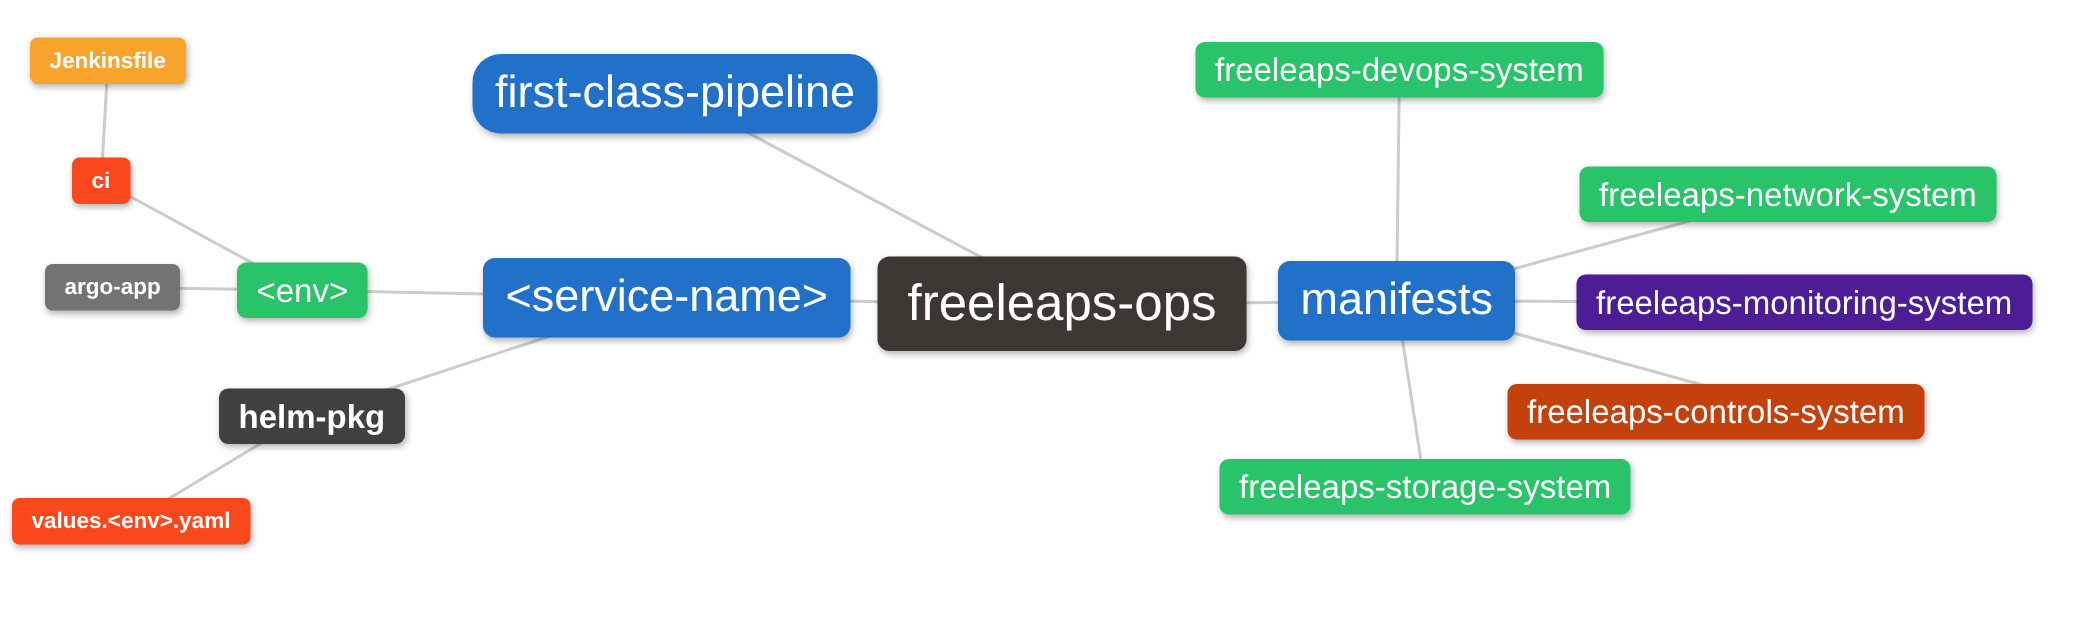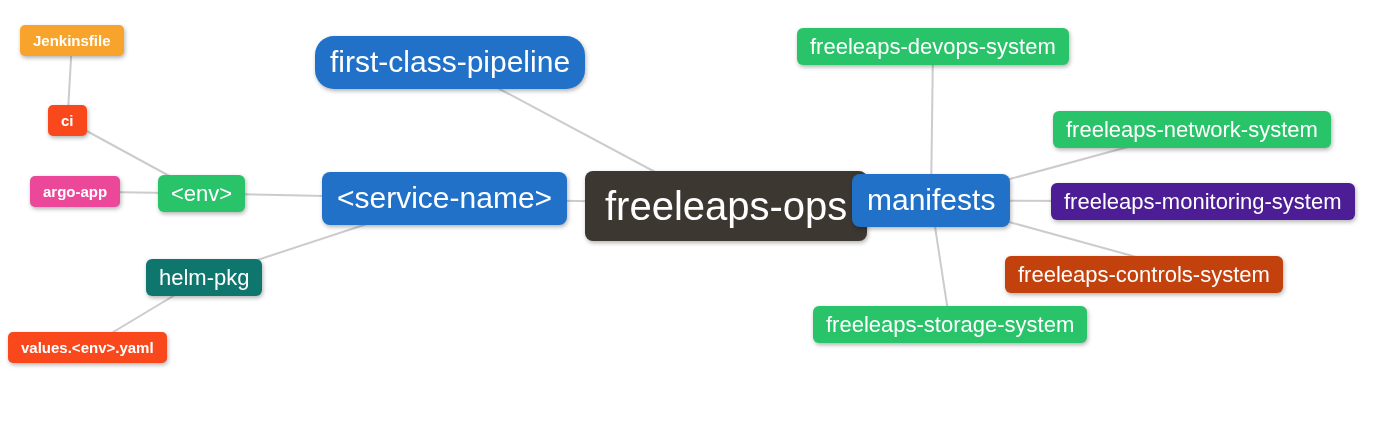--- a/index.html
+++ b/index.html
@@ -17,21 +17,21 @@
     color:#ffffff;
     white-space:nowrap;
     display:inline-flex;align-items:center;justify-content:center;
     box-shadow:1px 2px 4px rgba(0,0,0,0.3);
     cursor:pointer;
     line-height:1.15;
   }
   .sm{font-size:15px;font-weight:700;padding:7px 13px;border-radius:5px;}
   .md{font-size:22px;font-weight:400;padding:6px 13px;border-radius:6px;}
   .lg{font-size:30px;font-weight:400;padding:9px 15px;border-radius:8px;}
-  .xl{font-size:40px;font-weight:400;padding:12px 20px;border-radius:8px;}
+  .xl{font-size:34px;font-weight:400;padding:12px 20px;border-radius:8px;}
 </style>
 </head>
 <body>
 
 <div id="canvas">
   <svg id="edges" xmlns="http://www.w3.org/2000/svg">
       <line x1="72" y1="40.5" x2="67.5" y2="120.5"></line>
       <line x1="67.5" y1="120.5" x2="201.5" y2="193.5"></line>
       <line x1="75" y1="191.5" x2="201.5" y2="193.5"></line>
       <line x1="201.5" y1="193.5" x2="444.5" y2="198.5"></line>
@@ -42,23 +42,23 @@
       <line x1="714" y1="203.5" x2="931" y2="200.5"></line>
       <line x1="931" y1="200.5" x2="933" y2="46.5"></line>
       <line x1="931" y1="200.5" x2="1192" y2="129.5"></line>
       <line x1="931" y1="200.5" x2="1203" y2="201.5"></line>
       <line x1="931" y1="200.5" x2="1200" y2="274.5"></line>
       <line x1="931" y1="200.5" x2="950" y2="324.5"></line>
     </svg>
 
   <div class="node sm" style="left: 20px; top: 25px; background: rgb(248, 164, 44);">Jenkinsfile</div>
   <div class="node sm" style="left: 48px; top: 105px; background: rgb(249, 72, 28);">ci</div>
-  <div class="node sm" style="left: 30px; top: 176px; background: #ec4899;">argo-app</div>
+  <div class="node sm" style="left: 30px; top: 176px; background: #737373;">argo-app</div>
   <div class="node md" style="left: 158px; top: 175px; background: rgb(41, 195, 106);">&lt;env&gt;</div>
-  <div class="node md" style="left: 146px; top: 259px; background: #0f766e;">helm-pkg</div>
+  <div class="node md" style="left: 146px; top: 259px; background: #404040; font-weight: bold;">helm-pkg</div>
   <div class="node sm" style="left: 8px; top: 332px; background: rgb(249, 72, 28);">values.&lt;env&gt;.yaml</div>
   <div class="node lg" style="left: 315px; top: 36px; background: rgb(33, 113, 201); border-radius: 19px;">first-class-pipeline</div>
   <div class="node lg" style="left: 322px; top: 172px; background: rgb(33, 113, 201);">&lt;service-name&gt;</div>
   <div class="node xl" style="left: 585px; top: 171px; background: rgb(60, 55, 49);">freeleaps-ops</div>
   <div class="node lg" style="left: 852px; top: 174px; background: rgb(33, 113, 201);">manifests</div>
   <div class="node md" style="left: 797px; top: 28px; background: rgb(41, 195, 106);">freeleaps-devops-system</div>
   <div class="node md" style="left: 1053px; top: 111px; background: rgb(41, 195, 106);">freeleaps-network-system</div>
   <div class="node md" style="left: 1051px; top: 183px; background: #4c1d95; text-align: right;">freeleaps-monitoring-system</div>
   <div class="node md" style="left: 1005px; top: 256px; background: #c2410c;">freeleaps-controls-system</div>
   <div class="node md" style="left: 813px; top: 306px; background: rgb(41, 195, 106);">freeleaps-storage-system</div>

